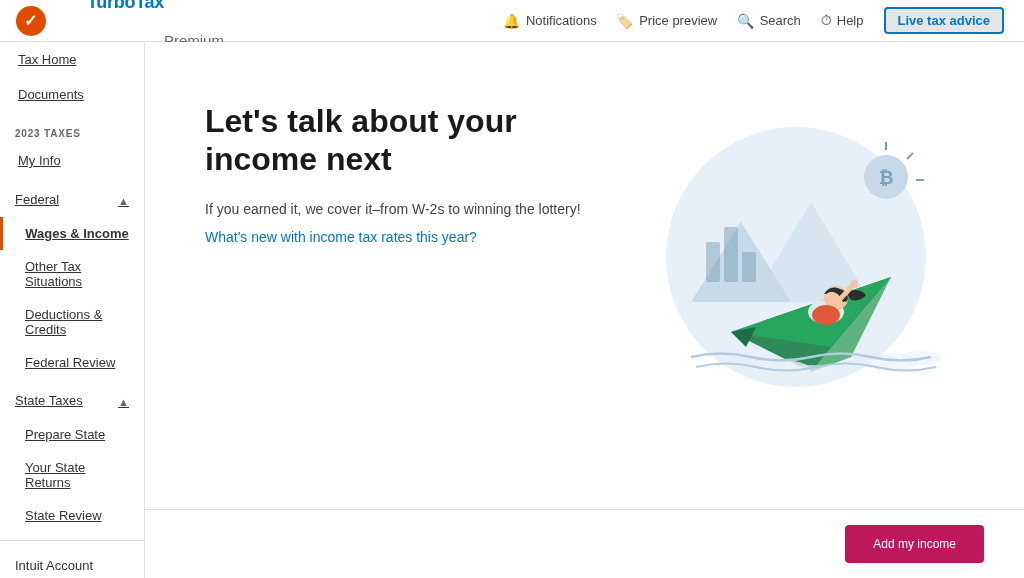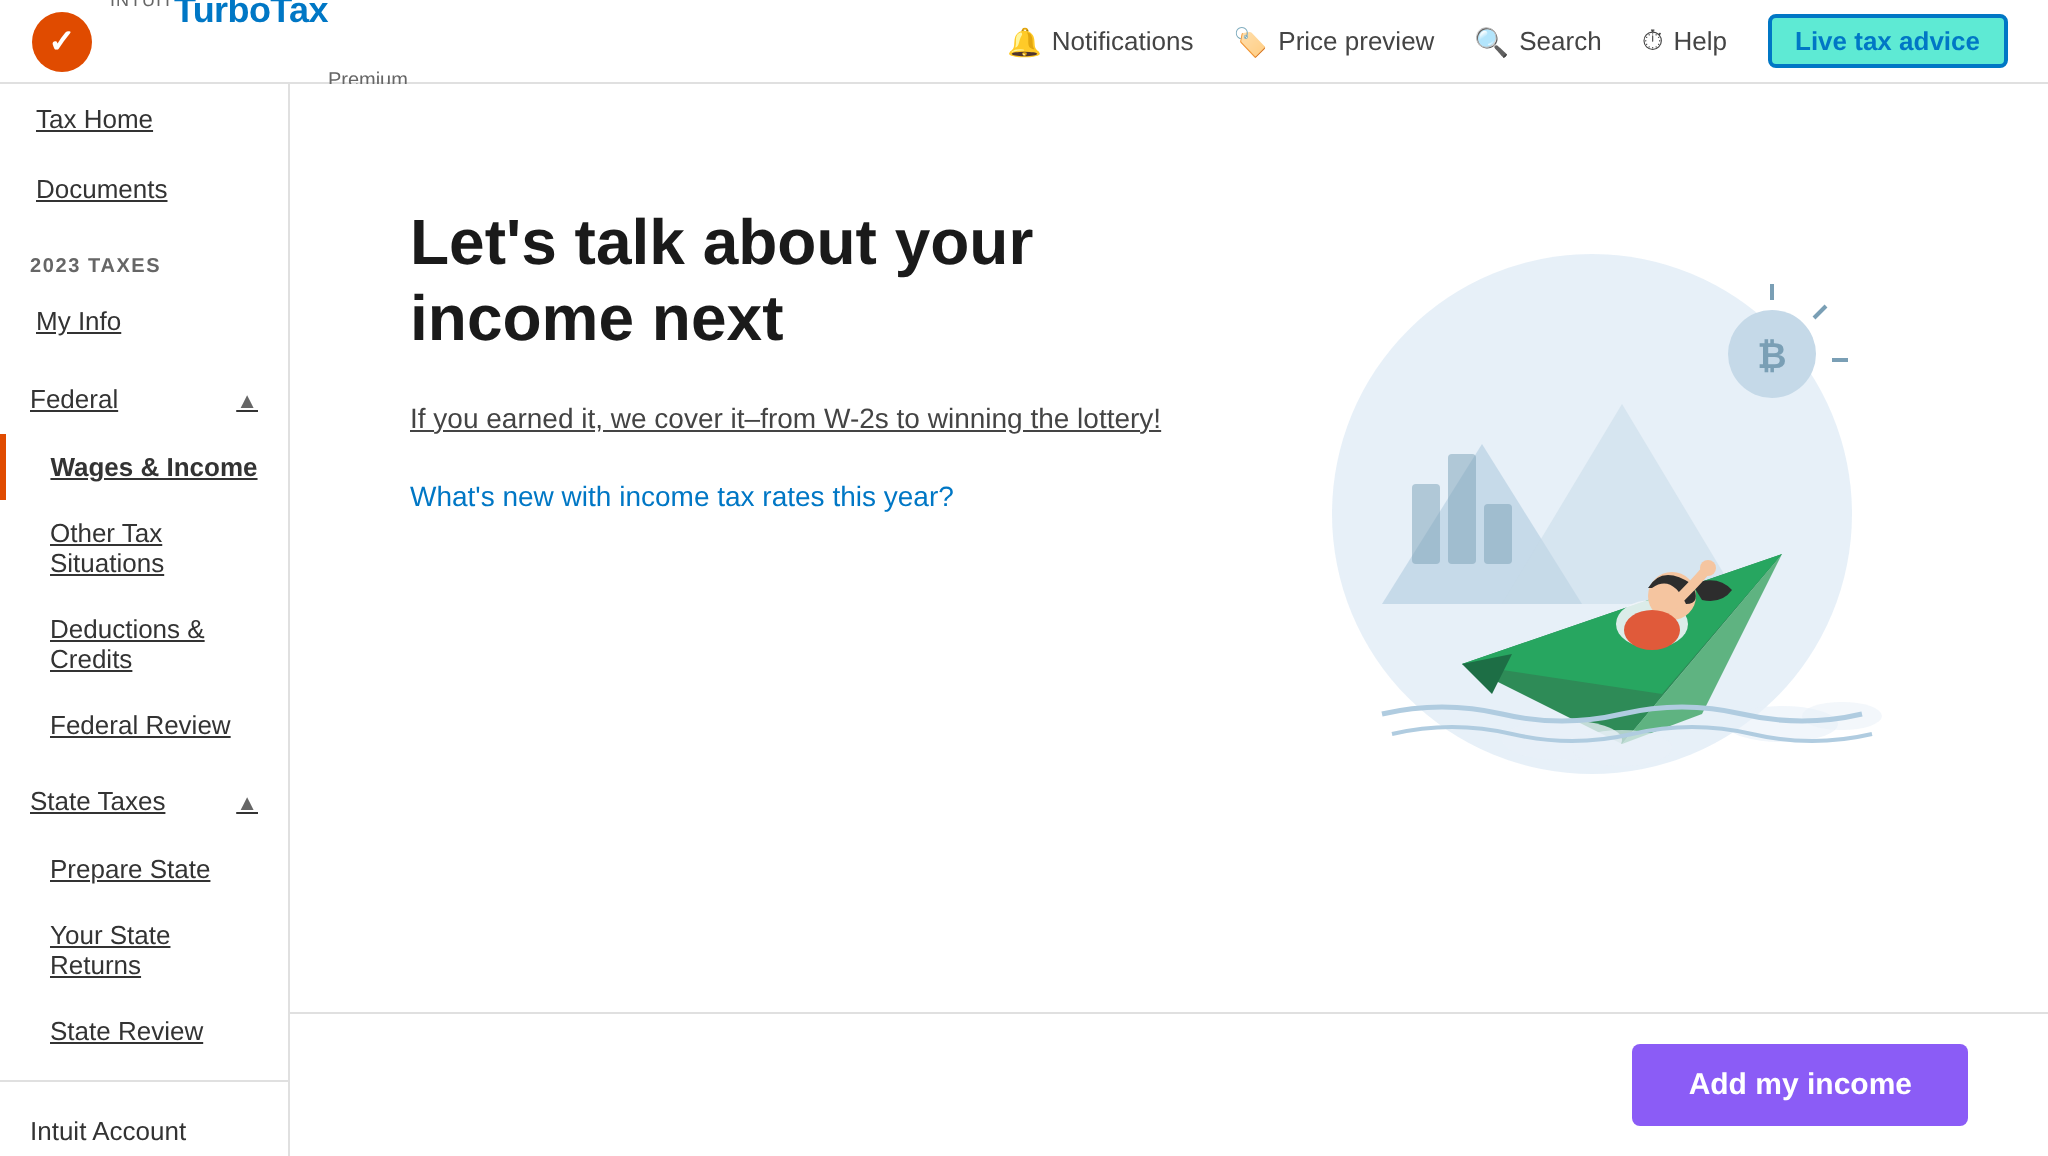--- a/index.html
+++ b/index.html
@@ -26,41 +26,41 @@
     }
     .logo-icon {
       width: 32px;
       height: 32px;
       margin-right: 8px;
       flex-shrink: 0;
     }
     .logo-text-wrap { display: flex; flex-direction: row; }
     .logo-intuit { font-size: 9px; color: #666; letter-spacing: 0.5px; text-transform: uppercase; }
     .logo-turbotax { font-size: 18px; font-weight: 700; color: #0077c5; letter-spacing: -0.3px; }
-    .logo-premium { font-size: 10px; color: #666; margin-top: 40px; }
+    .logo-premium { font-size: 15px; color: #666; margin-top: 40px; }
 
     .header-nav {
       display: flex;
       align-items: center;
       gap: 20px;
     }
     .header-nav-item {
       display: flex;
       align-items: center;
       gap: 5px;
       font-size: 13px;
       color: #444;
       cursor: pointer;
     }
     .nav-icon { font-size: 14px; }
 
     .btn-live-advice {
       border: 2px solid #0077c5;
       color: #0077c5;
-      background: #5eead4;
+      background: #e5e5e5;
       padding: 4px 12px;
       border-radius: 4px;
       font-size: 13px;
       font-weight: 600;
       cursor: pointer;
     }
 
     
     .main-layout {
       display: flex;
@@ -161,23 +161,22 @@
     .main-title {
       font-size: 32px;
       font-weight: 700;
       color: #1a1a1a;
       line-height: 1.2;
       margin-bottom: 20px;
     }
     .subtitle {
       font-size: 14px;
       color: #444;
-      margin-bottom: 20px;
+      margin-bottom: 8px;
       line-height: 1.5;
-      text-decoration: underline;
     }
     .link-blue {
       color: #0077c5;
       font-size: 14px;
       font-weight: 500;
       text-decoration: none;
       cursor: pointer;
     }
 
     
@@ -195,27 +194,27 @@
 
     
     .content-footer {
       border-top: 1px solid #e0e0e0;
       padding: 15px 40px;
       display: flex;
       justify-content: flex-end;
       background: #fff;
     }
     .btn-add-income {
-      background: #8b5cf6;
+      background: #be185d;
       color: #fff;
       border: none;
       padding: 12px 28px;
       border-radius: 4px;
-      font-size: 15px;
-      font-weight: 700;
+      font-size: 12px;
+      font-weight: 400;
       cursor: pointer;
     }
   </style>
 </head>
 <body>
 
 <header class="header">
   <div class="header-logo">
     <svg class="logo-icon" viewBox="0 0 32 32">
       <circle cx="16" cy="16" r="15" fill="#e04b00"></circle>

